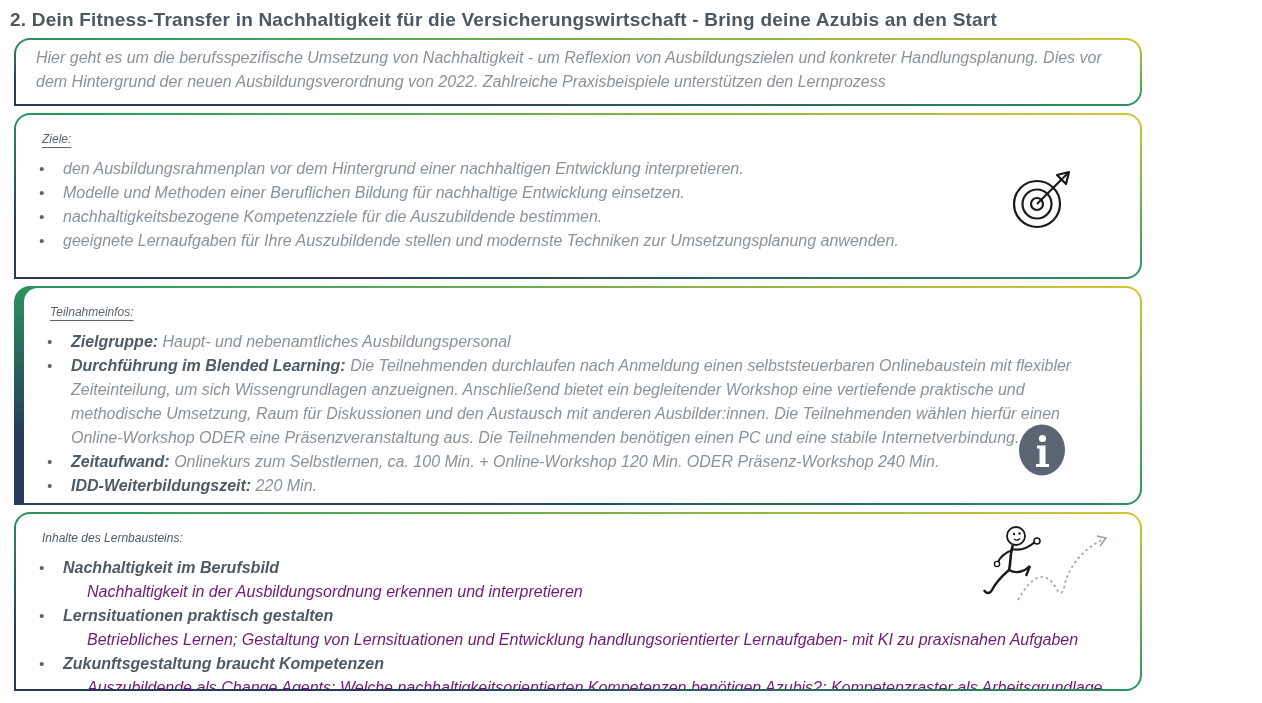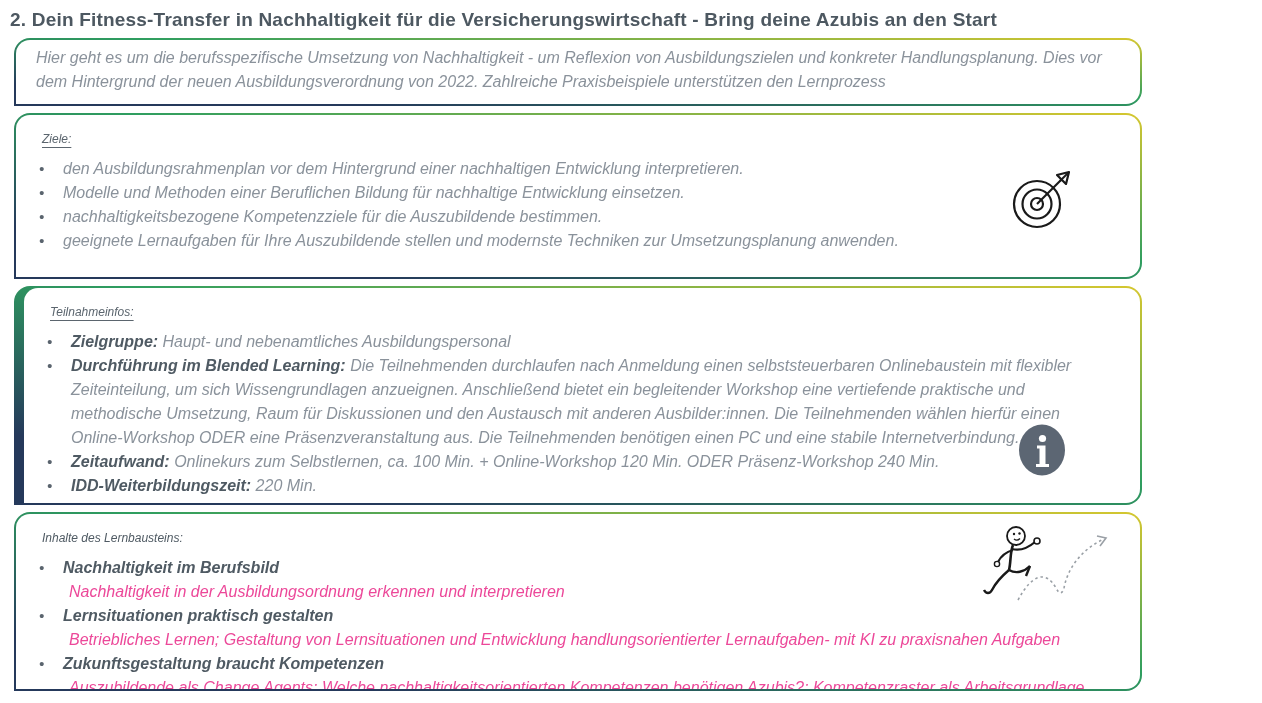--- a/index.html
+++ b/index.html
@@ -53,21 +53,21 @@
   .bold{font-weight:700;color:#4f5a63;}
   .dark{color:#4f5a63;}
 
   ul.bullets{list-style:none;margin:0;padding:0;}
   ul.bullets > li{position:relative;padding-left:27px;}
   ul.bullets > li::before{
     content:"\2022";
     position:absolute;left:3px;top:0;
     color:#5a646e;font-size:15px;line-height:24px;
   }
-  .detail{margin-left:6px;color:#ec4899;}
+  .detail{margin-left:24px;color:#701a75;}
 
   .icon{position:absolute;}
   .target-icon{top:52px;right:66px;width:64px;height:64px;}
   .info-icon{top:136px;right:74px;width:48px;height:52px;}
   .runner-icon{top:4px;right:24px;width:136px;height:92px;}
 </style>
 </head>
 <body>
 
 <div class="page">

